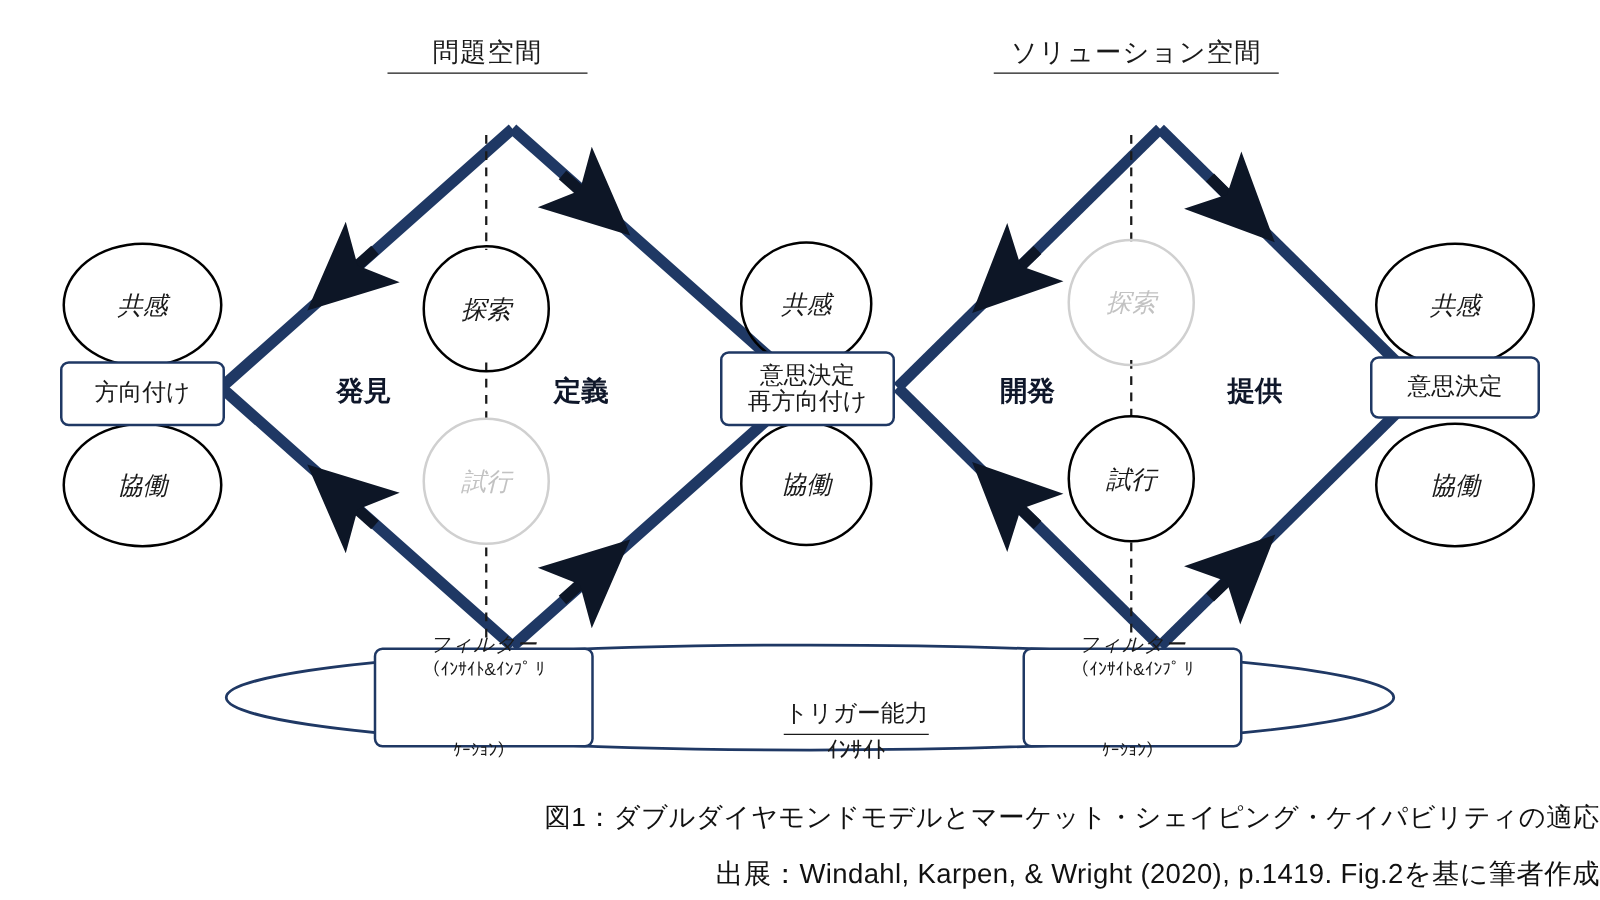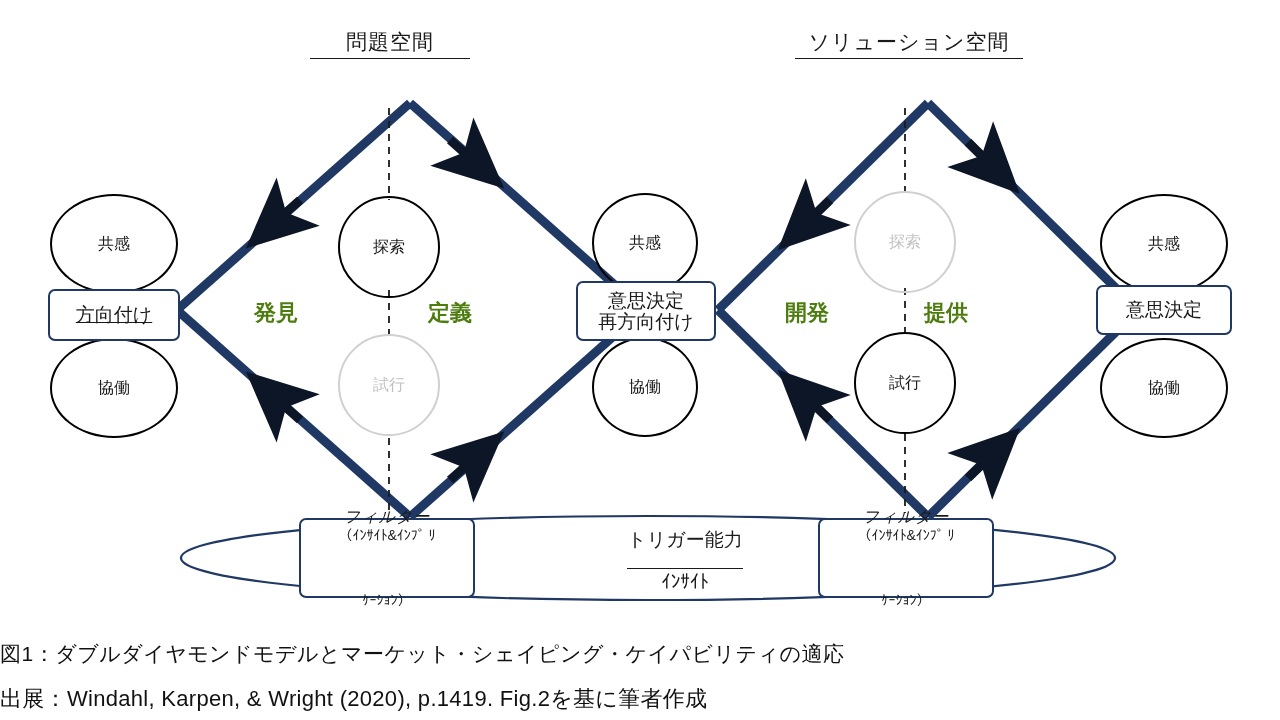--- a/index.html
+++ b/index.html
@@ -42,24 +42,25 @@
   #title-problem { left: 310px; top: 28px; width: 160px; }
   #title-solution { left: 795px; top: 28px; width: 228px; }
 
   
   .node-circle {
     position: absolute;
     border-radius: 50%;
     display: flex;
     align-items: center;
     justify-content: center;
-    font-size: 16px;
+    font-size: 20px;
     white-space: nowrap;
     box-sizing: border-box;
     background: transparent;
+    font-style: italic;
   }
   .node-circle.dark {
     border: 2px solid #000000;
     color: #1a1a1a;
   }
   .node-circle.faded {
     border: 2px solid #d0d0d0;
     color: #c2c2c2;
   }
 
@@ -86,47 +87,49 @@
   }
   .filter-line1 { font-size: 16px; letter-spacing: 1px; font-style: italic; }
   .filter-line2 { font-size: 14px; text-align: center; }
   .filter-line3 { font-size: 14px; margin-top: 48px; }
 
   
   .phase-label {
     position: absolute;
     font-size: 22px;
     font-weight: bold;
-    color: #4d7c0f;
-    white-space: nowrap;
+    color: #0f172a;
+    white-space: nowrap;
+    text-align: center;
   }
 
   
   #trigger-text {
     position: absolute;
     left: 560px;
     top: 527px;
     width: 250px;
     text-align: center;
     font-size: 19px;
     line-height: 1.35;
     color: #1a1a1a;
     white-space: nowrap;
   }
   #trigger-line1 {
     border-bottom: 1.5px solid #1a1a1a;
     display: inline-block;
-    padding-bottom: 15px;
+    padding-bottom: 2px;
+    margin-top: 32px;
   }
 
   
   .caption {
     position: absolute;
     width: 1280px;
-    text-align: left;
+    text-align: right;
     color: #111111;
     white-space: nowrap;
   }
   #caption-main { top: 640px; font-size: 21px; letter-spacing: 0.5px; }
   #caption-source { top: 684px; font-size: 22px; letter-spacing: 0.3px; }
 </style>
 </head>
 <body>
 
 <div id="stage">
@@ -175,29 +178,29 @@
       <line x1="905" y1="288" x2="905" y2="333"></line>
       <line x1="905" y1="434" x2="905" y2="513"></line>
     </g>
   </svg>
 
   <div class="space-title" id="title-problem">問題空間</div>
   <div class="space-title" id="title-solution">ソリューション空間</div>
 
   <div class="node-circle dark" style="left:50px; top:194px; width:128px; height:100px;">共感</div>
   <div class="node-circle dark" style="left:50px; top:338px; width:128px; height:100px;">協働</div>
-  <div class="node-box" style="left:48px; top:289px; width:132px; height:52px;text-decoration:underline;">方向付け</div>
+  <div class="node-box" style="left:48px; top:289px; width:132px; height:52px;">方向付け</div>
 
   <div class="node-circle dark" style="left:338px; top:196px; width:102px; height:102px;">探索</div>
   <div class="node-circle faded" style="left:338px; top:334px; width:102px; height:102px;">試行</div>
 
   <div class="phase-label" style="left:254px; top:298px; width:74px;">発見</div>
   <div class="phase-label" style="left:428px; top:298px; width:74px;">定義</div>
   <div class="phase-label" style="left:785px; top:298px; width:74px;">開発</div>
-  <div class="phase-label" style="left:924px; top:298px; width:74px;font-family:Liberation Mono, monospace;">提供</div>
+  <div class="phase-label" style="left:967px; top:298px; width:74px;font-family:Liberation Mono, monospace;">提供</div>
 
   <div class="node-circle dark" style="left:592px; top:193px; width:106px; height:100px;">共感</div>
   <div class="node-circle dark" style="left:592px; top:337px; width:106px; height:100px;">協働</div>
   <div class="node-box" style="left:576px; top:281px; width:140px; height:60px; flex-direction:column;">
     <span>意思決定</span>
     <span>再方向付け</span>
   </div>
 
   <div class="node-circle faded" style="left:854px; top:191px; width:102px; height:102px;">探索</div>
   <div class="node-circle dark" style="left:854px; top:332px; width:102px; height:102px;">試行</div>

